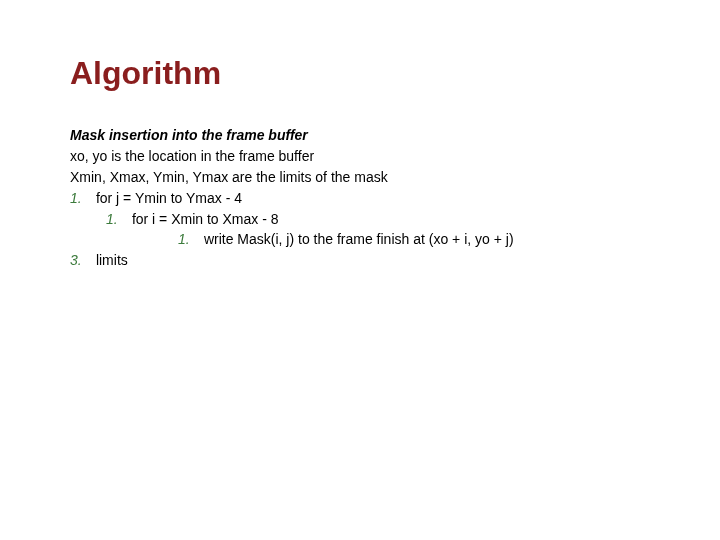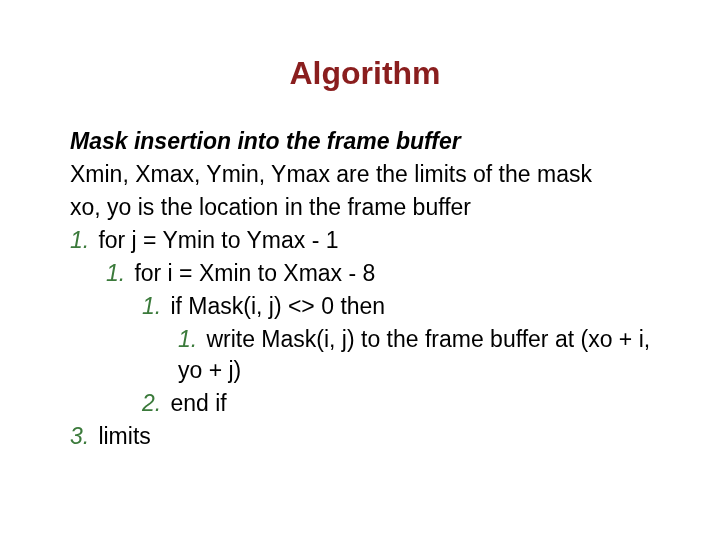--- a/index.html
+++ b/index.html
@@ -17,24 +17,23 @@
     height: 540px;
     padding: 55px 60px 40px 70px;
     position: relative;
   }
   .title {
     font-size: 32px;
     font-weight: bold;
     color: #8a1e1e;
     margin: 0 0 34px 0;
     letter-spacing: 0px;
-    text-align: center;
   }
   .body {
-    font-size: 23px;
+    font-size: 14px;
     line-height: 1.35;
   }
   .subheading {
     font-style: italic;
     font-weight: bold;
     margin-bottom: 2px;
   }
   .line { margin-bottom: 2px; }
   .l0 { padding-left: 0; }
   .l1 { padding-left: 36px; }
@@ -51,42 +50,34 @@
 </head>
 <body>
 <div class="slide">
 
   <h1 class="title">Algorithm</h1>
 
   <div class="body">
 
     <div class="subheading">Mask insertion into the frame buffer</div>
 
+    <div class="line">xo, yo is the location in the frame buffer</div>
     <div class="line">Xmin, Xmax, Ymin, Ymax are the limits of the mask</div>
-    <div class="line">xo, yo is the location in the frame buffer</div>
 
     <div class="line l0">
       <span class="num">1.</span>
-      <span class="code">for j = Ymin to Ymax - 1</span>
+      <span class="code">for j = Ymin to Ymax - 4</span>
     </div>
     <div class="line l1">
       <span class="num">1.</span>
       <span class="code">for i = Xmin to Xmax - 8</span>
     </div>
-    <div class="line l2">
-      <span class="num">1.</span>
-      <span class="code">if Mask(i, j) &lt;&gt; 0 then</span>
-    </div>
     <div class="line l3">
       <span class="num">1.</span>
-      <span class="code">write Mask(i, j) to the frame buffer at (xo + i, yo + j)</span>
-    </div>
-    <div class="line l2">
-      <span class="num">2.</span>
-      <span class="code">end if</span>
+      <span class="code">write Mask(i, j) to the frame finish at (xo + i, yo + j)</span>
     </div>
     <div class="line l0">
       <span class="num">3.</span>
       <span class="code">limits</span>
     </div>
 
   </div>
 </div>
 
 </body></html>

